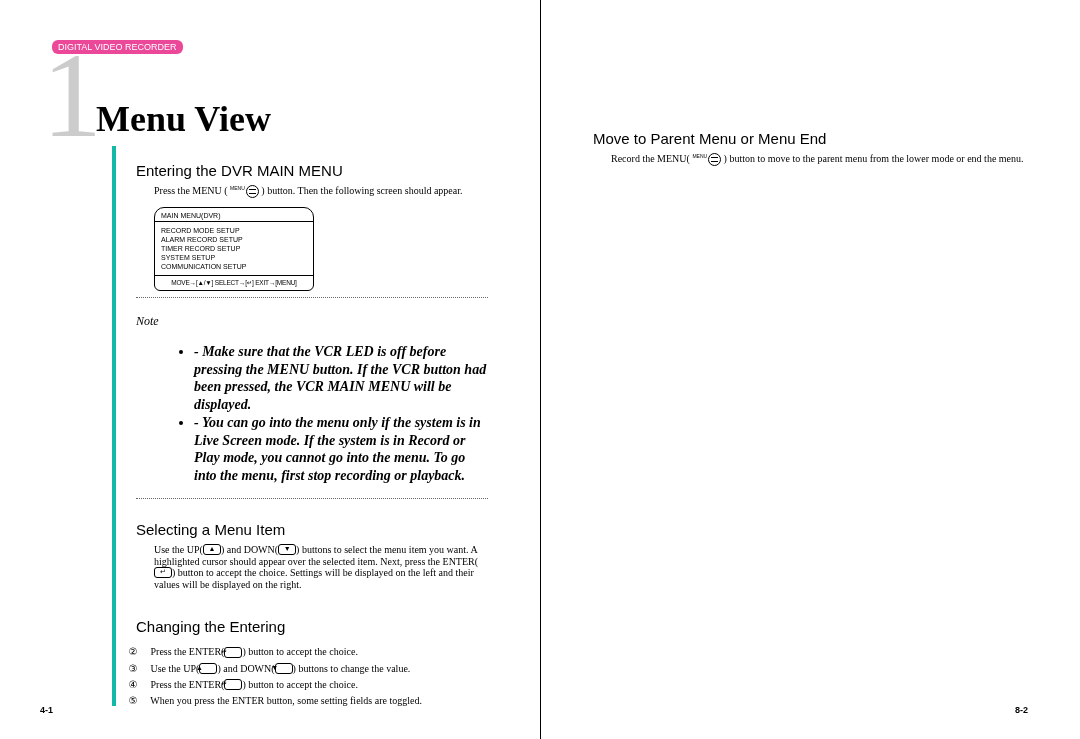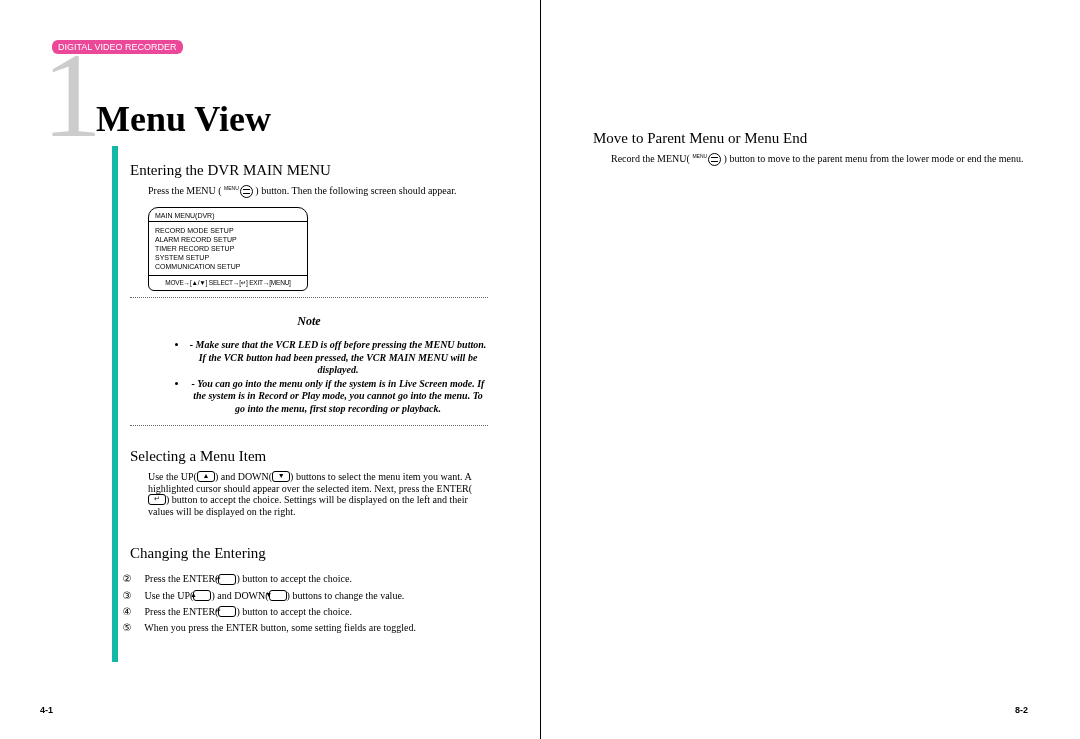--- a/index.html
+++ b/index.html
@@ -48,32 +48,32 @@
     position: relative;
     font-family: Liberation Serif, serif;
     font-weight: bold;
     font-size: 36px;
     margin: 44px 0 6px 44px;
     z-index: 1;
   }
   .content-col {
     margin-left: 60px;
     padding-top: 6px;
-    border-left: 6px solid #14b8a6;
-    padding-left: 12px;
+    border-left: 4px solid #14b8a6;
+    padding-left: 20px;
     min-height: 510px;
   }
   .right-page .content-col {
     margin-left: 0;
     border-left: none;
     padding-left: 0;
     padding-top: 90px;
   }
   .sec-h {
-    font-family: Liberation Serif, serif;
+    font-family: Liberation Sans, sans-serif;
     font-size: 15px;
     font-weight: normal;
     margin: 10px 0 6px 0;
   }
   .right-page .sec-h {
     margin-top: 0;
   }
   .indent-body {
     margin-left: 18px;
     font-size: 10px;
@@ -105,32 +105,30 @@
     font-family: Arial, sans-serif;
     font-size: 6.5px;
     border-top: 1px solid #000;
     padding: 3px 6px;
     text-align: center;
     letter-spacing: -0.2px;
   }
   .note-label {
     font-family: "Times New Roman", serif;
     font-style: italic;
-    font-weight: bold;
+    font-weight: normal;
     font-size: 12px;
     margin: 16px 0 2px 0;
-    text-align: center;
   }
   .note-body {
     font-family: "Times New Roman", serif;
     font-style: italic;
     font-weight: bold;
-    font-size: 10px;
+    font-size: 14px;
     margin-left: 18px;
-    text-align: center;
   }
   .note-body li {
     margin-bottom: 1px;
     line-height: 1.25;
   }
   .dotted-sep {
     border: none;
     border-top: 1px dotted #666;
     margin: 6px 0 6px 0;
   }

